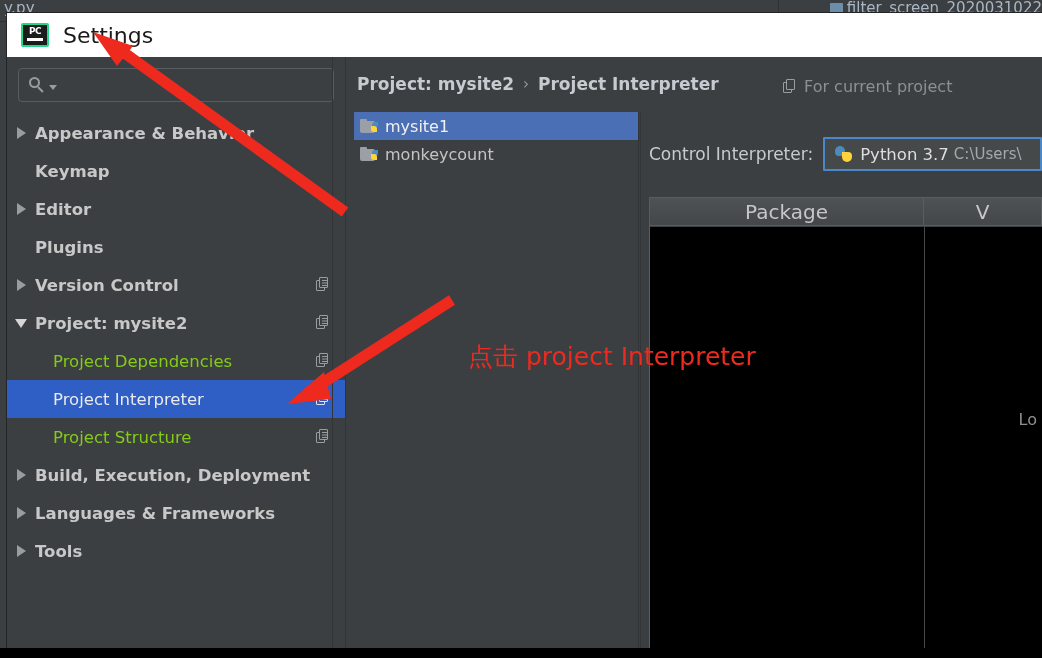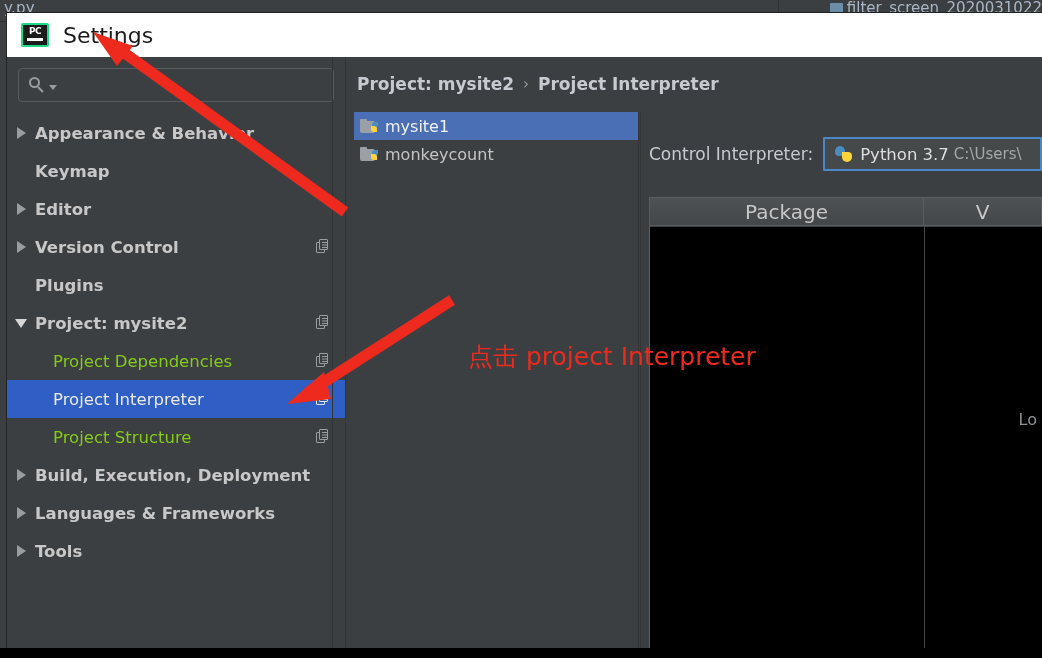--- a/index.html
+++ b/index.html
@@ -197,34 +197,34 @@
               <div class="tw"></div>
               <div class="tree-label bold indent-0" style="padding-left: 0px;">Keymap</div>
             </div>
             <div class="tree-item">
               <div class="tw">
                 <div class="arrow-r"></div>
               </div>
               <div class="tree-label bold indent-0" style="padding-left: 0px;">Editor</div>
             </div>
             <div class="tree-item">
+              <div class="tw"></div>
+              <div class="tree-label bold indent-0" style="padding-left: 0px;">Plugins</div>
+            </div>
+            <div class="tree-item">
               <div class="tw">
                 <div class="arrow-r"></div>
               </div>
               <div class="tree-label bold indent-0" style="padding-left: 0px;">Version Control</div>
               <div class="copy-icon">
                 <div class="b"></div>
                 <div class="a">
                   <i></i>
                 </div>
               </div>
-            </div>
-            <div class="tree-item">
-              <div class="tw"></div>
-              <div class="tree-label bold indent-0" style="padding-left: 0px;">Plugins</div>
             </div>
             <div class="tree-item">
               <div class="tw">
                 <div class="arrow-d"></div>
               </div>
               <div class="tree-label bold indent-0" style="padding-left: 0px;">Project: mysite2</div>
               <div class="copy-icon">
                 <div class="b"></div>
                 <div class="a">
                   <i></i>
@@ -284,20 +284,27 @@
       </div>
 
       <div class="rightpane">
 
         <div class="crumb">
           <span class="crumb-a">Project: mysite2</span>
           <span class="crumb-sep">›</span>
           <span class="crumb-b">Project Interpreter</span>
         </div>
 
+        <div class="forcurrent">
+          <div class="copy-icon2">
+            <div class="b"></div>
+              <div class="a"></div>
+          </div>
+          <span class="fc-label">For current project</span>
+        </div>
 
         <div class="projlist" id="projlist">
             <div class="proj-item sel">
               <div class="proj-icon">
                 <div class="tabtop"></div>
                 <div class="folder"></div>
                 <div class="py-b"></div>
                 <div class="py-y"></div>
               </div>
               <div class="proj-label">mysite1</div>

